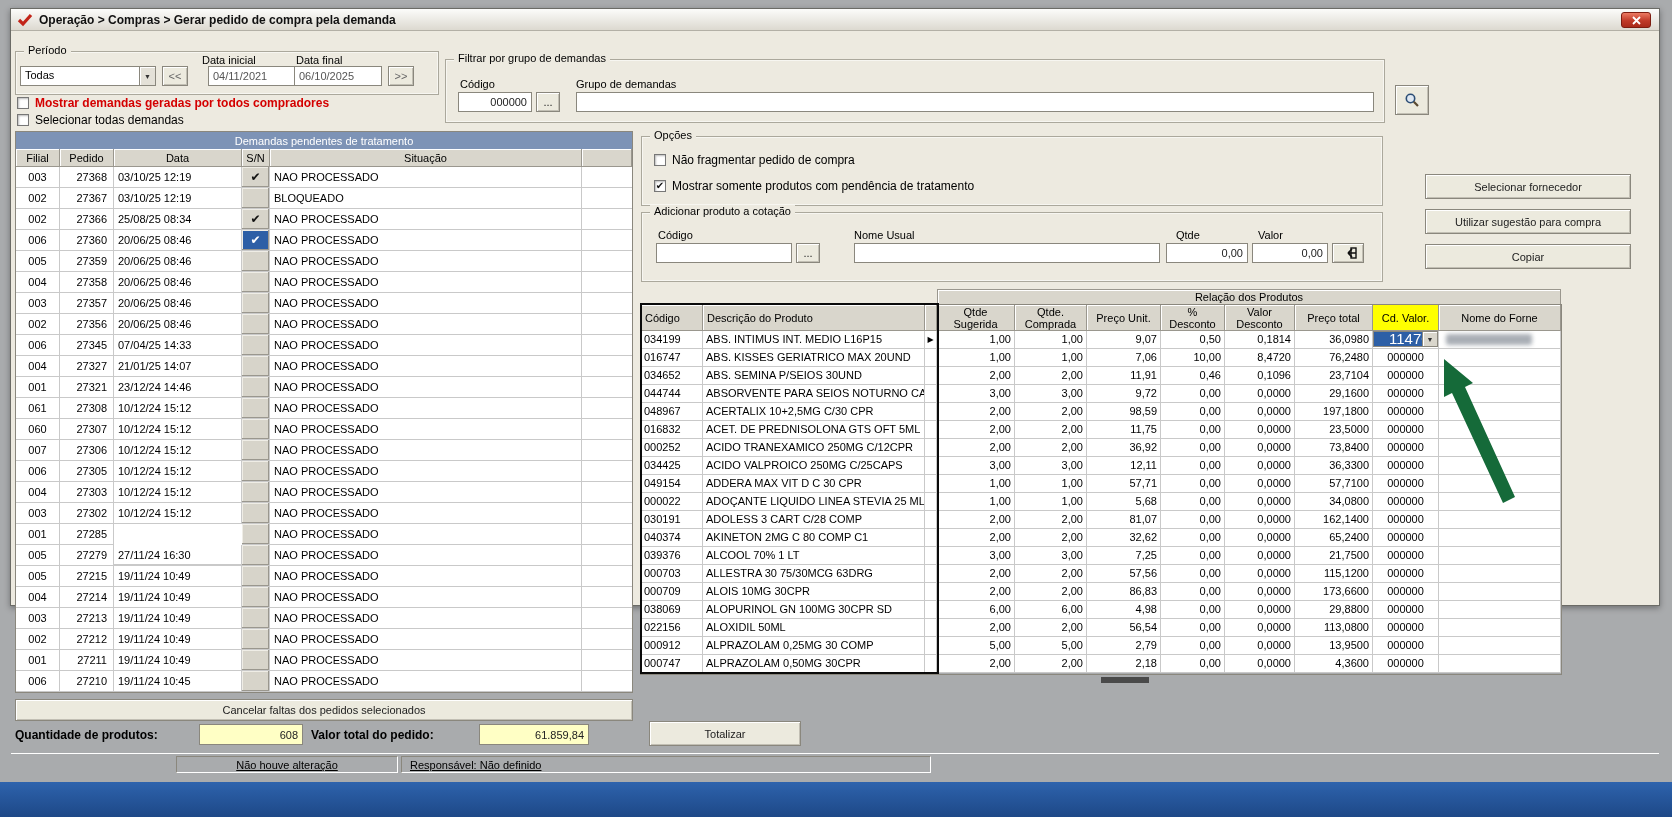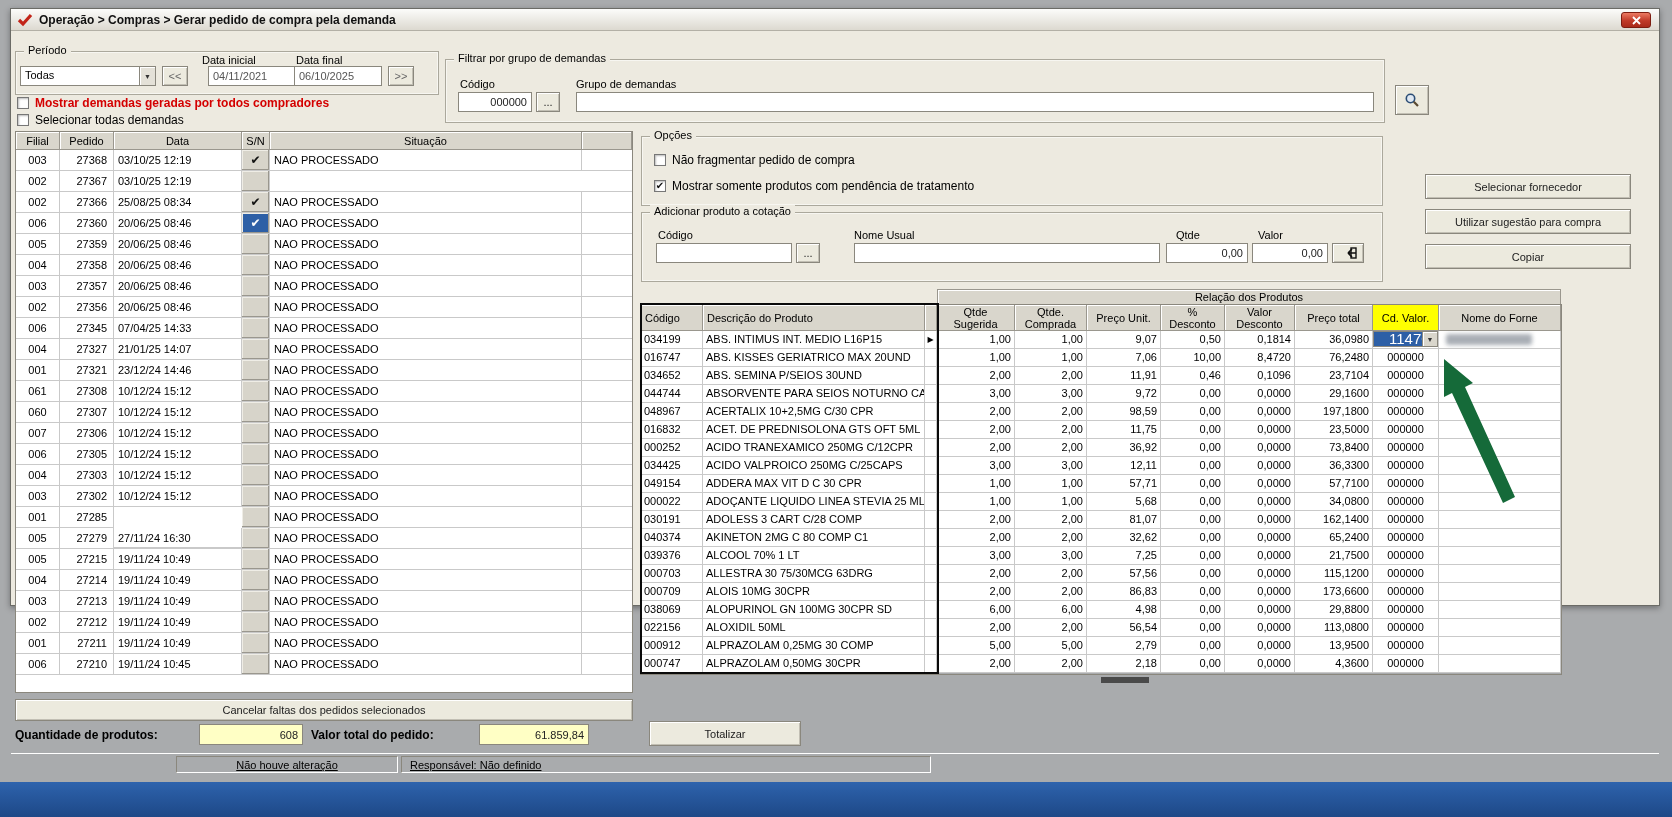--- a/index.html
+++ b/index.html
@@ -144,20 +144,21 @@
     <div class="tbx" style="left:130px;top:32px;width:798px;height:20px;"></div>
   </div>
   <div class="btn" style="left:1384px;top:76px;width:34px;height:30px;">
     <svg width="16" height="16" viewBox="0 0 16 16">
         <circle cx="6.5" cy="6.5" r="4.2" fill="#dfe8f2" stroke="#2b4d75" stroke-width="1.6"></circle>
         <line x1="9.8" y1="9.8" x2="14" y2="14" stroke="#5a4a32" stroke-width="2.2"></line>
       </svg>
   </div>
 
   <div class="dgrid">
+    <div class="dtitle">Demandas pendentes de tratamento</div>
     <div class="dhead">
         <div class="hcell" style="width: 44px;">Filial</div>
         <div class="hcell" style="width: 54px;">Pedido</div>
         <div class="hcell" style="width: 128px;">Data</div>
         <div class="hcell" style="width: 28px;">S/N</div>
         <div class="hcell" style="width: 312px;">Situação</div>
         <div class="hcell filler"></div>
       </div>
     <div class="dbody">
         <div class="drow">
@@ -170,20 +171,21 @@
           <div class="dc" style="width: 312px;">NAO PROCESSADO</div>
           <div class="dc nob"></div>
         </div>
         <div class="drow">
           <div class="dc tc" style="width: 44px;">002</div>
           <div class="dc tr" style="width: 54px;">27367</div>
           <div class="dc" style="width: 128px;">03/10/25 12:19</div>
           <div class="dc sn" style="width: 28px;">
             <div class="snw"></div>
           </div>
+          <div class="dc" style="width: 312px;">BLOQUEADO</div>
           <div class="dc nob"></div>
         </div>
         <div class="drow">
           <div class="dc tc" style="width: 44px;">002</div>
           <div class="dc tr" style="width: 54px;">27366</div>
           <div class="dc" style="width: 128px;">25/08/25 08:34</div>
           <div class="dc sn" style="width: 28px;">
             <div class="snw">✔</div>
           </div>
           <div class="dc" style="width: 312px;">NAO PROCESSADO</div>

